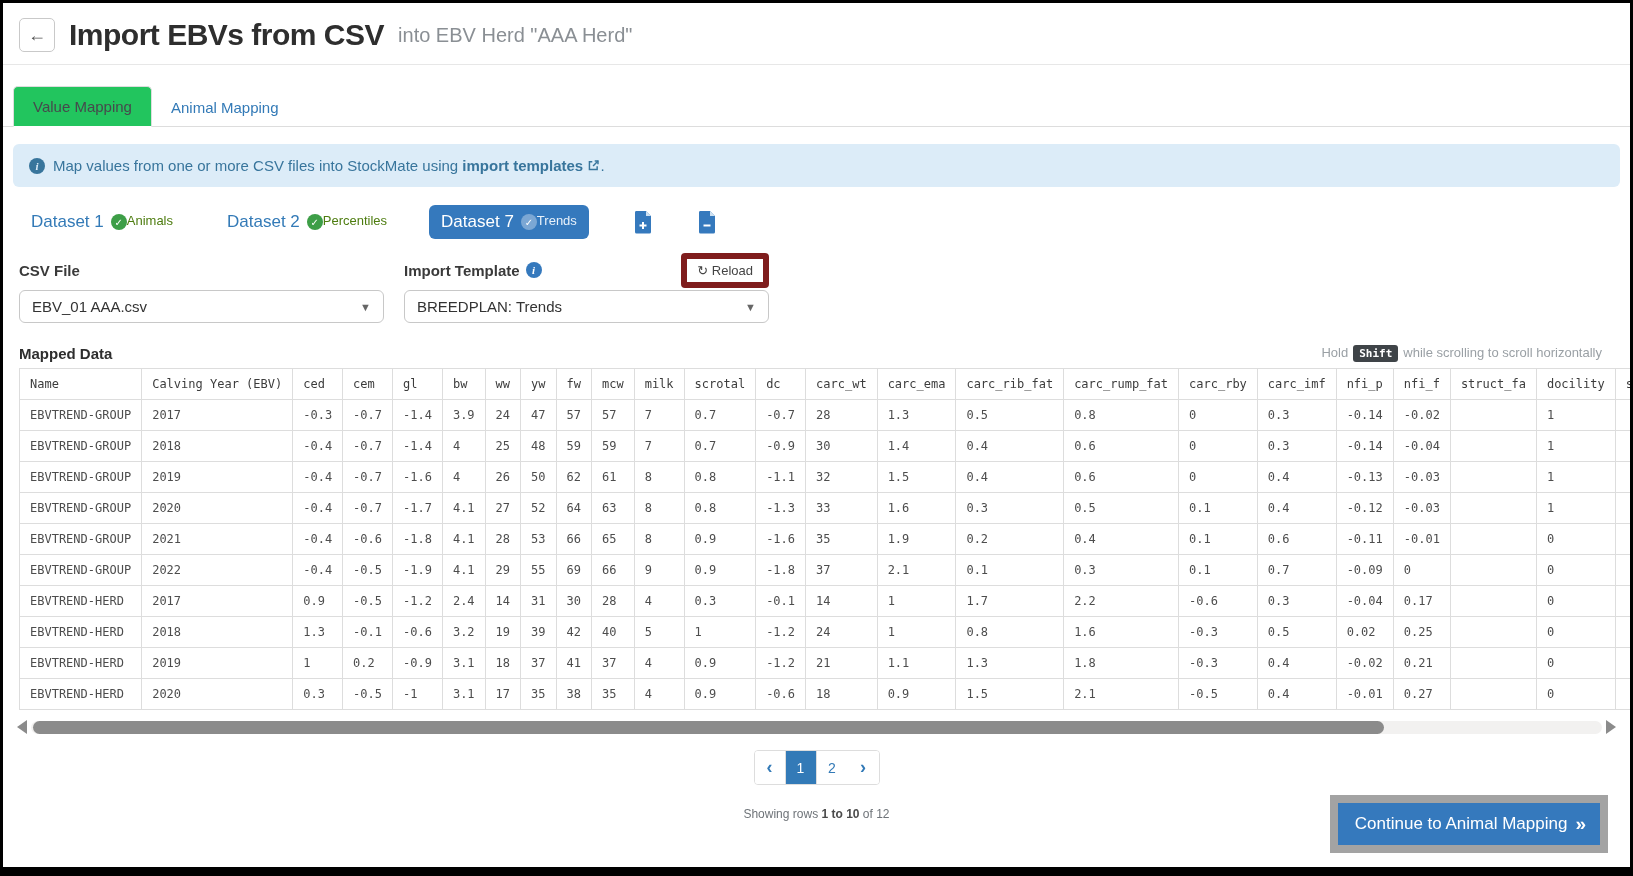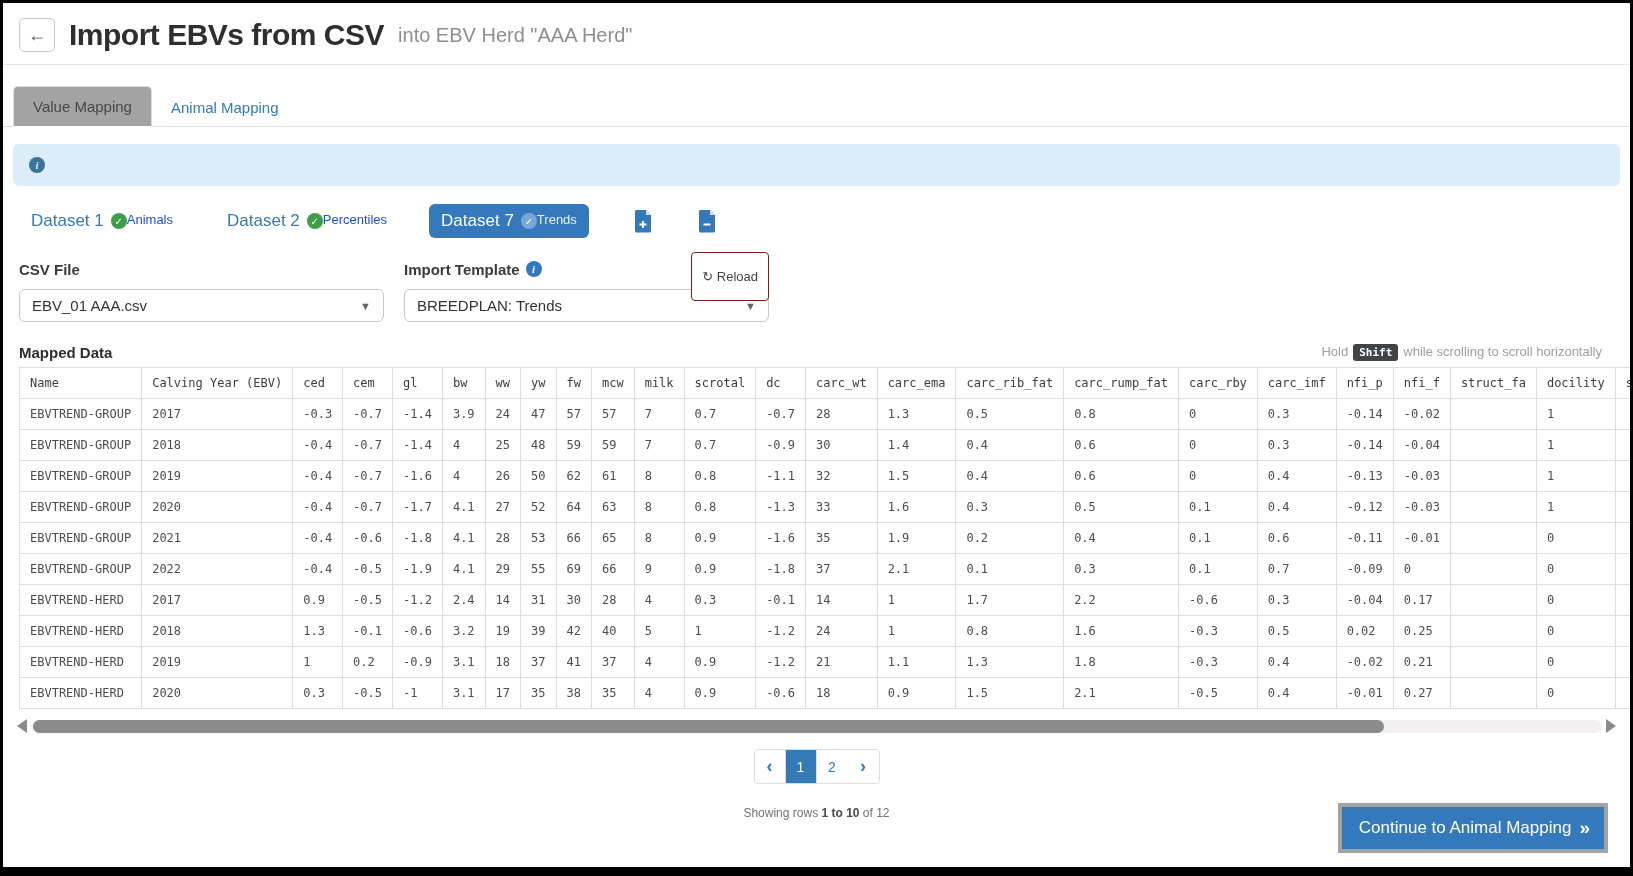--- a/index.html
+++ b/index.html
@@ -12,51 +12,51 @@
   }
   
   .header { display:flex; align-items:center; gap:14px; padding:15px 16px 12px 16px; border-bottom:1px solid #e7e7e7; }
   .back-btn { width:36px; height:34px; border:1px solid #c9c9c9; border-radius:5px; background:#fff;
     font-size:18px; color:#555; cursor:pointer; line-height:32px; text-align:center; }
   .page-title { font-size:30px; font-weight:bold; color:#2e2e2e; letter-spacing:-0.5px; }
   .page-subtitle { font-size:20px; color:#8a8f94; }
   
   .tabs { display:flex; align-items:flex-end; padding:0 10px; margin-top:20px; border-bottom:1px solid #ddd; }
   .tab { padding:11px 19px; font-size:15px; cursor:pointer; position:relative; top:1px; }
-  .tab.active { border:1px solid #ddd; border-bottom:1px solid #fff; border-radius:5px 5px 0 0; color:#46494c; background:#a3a3a3; }
+  .tab.active { border:1px solid #ddd; border-bottom:1px solid #fff; border-radius:5px 5px 0 0; color:#46494c; background:#22c55e; }
   .tab.link { color:#337ab7; }
   .tab.muted { color:#74797e; }
   
   .info-banner { margin:17px 10px 0 10px; background:#dcecf8; border-radius:6px; padding:13px 16px;
     font-size:15px; color:#38759c; display:flex; align-items:center; gap:8px; }
   .info-circle { display:inline-flex; width:16px; height:16px; border-radius:50%; background:#38759c; color:#dcecf8;
     font-size:11px; font-weight:bold; align-items:center; justify-content:center; font-family:"Liberation Serif", serif; font-style:italic; flex:0 0 auto;}
   .info-banner b { font-weight:bold; }
   .ext-icon { width:13px; height:13px; vertical-align:-1px; }
   
   .datasets { display:flex; align-items:center; gap:30px; margin:18px 16px 0 16px; }
   .ds { display:flex; flex-direction:row; cursor:pointer; padding:7px 12px; border-radius:6px; }
   .ds-top { display:flex; align-items:center; gap:7px; font-size:17px; color:#337ab7; }
-  .ds-sub { font-size:13px; color:#1d4ed8; margin-top:1px; }
+  .ds-sub { font-size:13px; color:#4d7c0f; margin-top:1px; }
   .ds.active { background:#3579bd; }
   .ds.active .ds-top { color:#fff; }
   .ds.active .ds-sub { color:#e8f1fa; }
   .check { width:16px; height:16px; border-radius:50%; background:#3d9e47; color:#fff; font-size:10px;
     display:inline-flex; align-items:center; justify-content:center; }
   .check.white { background:rgba(255,255,255,.35); color:#fff; }
   .file-ico { width:20px; height:24px; cursor:pointer; margin-left:14px; }
   
   .selects { display:flex; align-items:flex-start; margin:20px 16px 0 16px; gap:20px; }
   .sel-col { width:365px; position:relative; }
   .sel-label { font-size:15px; font-weight:bold; color:#3a3a3a; margin-bottom:9px; display:flex; align-items:center; gap:6px; height:22px;}
   .sel-box { border:1px solid #c8c8c8; border-radius:6px; height:33px; display:flex; align-items:center;
     justify-content:space-between; padding:0 12px; font-size:15px; color:#333; cursor:pointer; background:#fff; }
   .caret { color:#666; font-size:11px; }
-  .reload-btn { position:absolute; right:0; top:-6px; border:1px solid #7f1d1d; border-radius:4px; background:#fff;
-    font-size:13px; color:#444; padding:16px 10px; cursor:pointer; }
+  .reload-btn { position:absolute; right:0; top:-6px; border:6px solid #7f1d1d; border-radius:4px; background:#fff;
+    font-size:13px; color:#444; padding:4px 10px; cursor:pointer; }
   
   .mapped-head { display:flex; justify-content:space-between; align-items:flex-end; margin:22px 28px 6px 16px; }
   .mapped-title { font-size:15px; font-weight:bold; color:#2e2e2e; }
   .scroll-hint { font-size:13px; color:#9aa0a5; display:flex; gap:5px; }
   .keycap { background:#3f4448; color:#fff; font-family:"DejaVu Sans Mono", monospace; font-size:11px;
     padding:2px 6px; border-radius:3px; font-weight:bold; }
   table { width:calc(100% - 32px); margin:0 16px; border-collapse:collapse;
     font-family:"DejaVu Sans Mono", monospace; font-size:12px; color:#4d4d4d; table-layout:auto; }
   th, td { border:1px solid #ddd; padding:8px 10px; text-align:left; white-space:nowrap; font-weight:normal; height:30px;}
   th { color:#3c3c3c; }
@@ -72,41 +72,50 @@
   .pager { display:flex; border-radius:4px; overflow:hidden; border:1px solid #ddd; }
   .pg { min-width:31px; height:33px; display:flex; align-items:center; justify-content:center;
     border-right:1px solid #ddd; font-size:14px; color:#337ab7; cursor:pointer; background:#fff; padding:0 10px;}
   .pg:last-child { border-right:none; }
   .pg.chev { font-size:18px; font-weight:bold; padding:0 11px; }
   .pg.active { background:#337ab7; color:#fff; }
   .row-summary { text-align:center; margin-top:22px; font-size:12px; color:#6e7378; }
   .row-summary b { color:#4a4a4a; }
   
   .footer { position:absolute; right:22px; bottom:14px; }
-  .highlight-ring { border:4px solid #a3a3a3; display:inline-block;margin-top:48px; }
+  .highlight-ring { border:8px solid #a3a3a3; display:inline-block;margin-top:48px; }
   .continue-btn { background:#3579bd; color:#fff; border:none; font-size:17px; padding:10px 17px;
     cursor:pointer; font-family:"Liberation Sans", sans-serif; display:flex; align-items:center; gap:8px; }
   .dbl-chev { font-size:19px; font-weight:bold; letter-spacing:-3px;}
 </style>
 </head>
 <body>
 
 <div class="header">
   <button class="back-btn">←</button>
   <span class="page-title">Import EBVs from CSV</span>
   <span class="page-subtitle">into EBV Herd "AAA Herd"</span>
 </div>
 
 <div class="tabs">
   <div class="tab active">Value Mapping</div>
   <div class="tab link">Animal Mapping</div>
 </div>
 
 <div class="info-banner">
   <span class="info-circle">i</span>
+  <span>
+    <span>Map values from one or more CSV files into StockMate using</span>
+    <b>import templates</b>
+    <svg class="ext-icon" viewBox="0 0 16 16" fill="none" stroke="#38759c" stroke-width="1.8">
+      <path d="M6.5 3.5H3v9.5h9.5V9"></path>
+        <path d="M9.5 2.5h4v4"></path>
+        <path d="M13.5 2.5L7.5 8.5"></path>
+    </svg><span>.</span>
+  </span>
 </div>
 
 <div class="datasets">
   <div class="ds">
     <span class="ds-top">
         <span>Dataset 1</span>
         <span class="check">✓</span>
       </span>
     <span class="ds-sub">Animals</span>
   </div>

